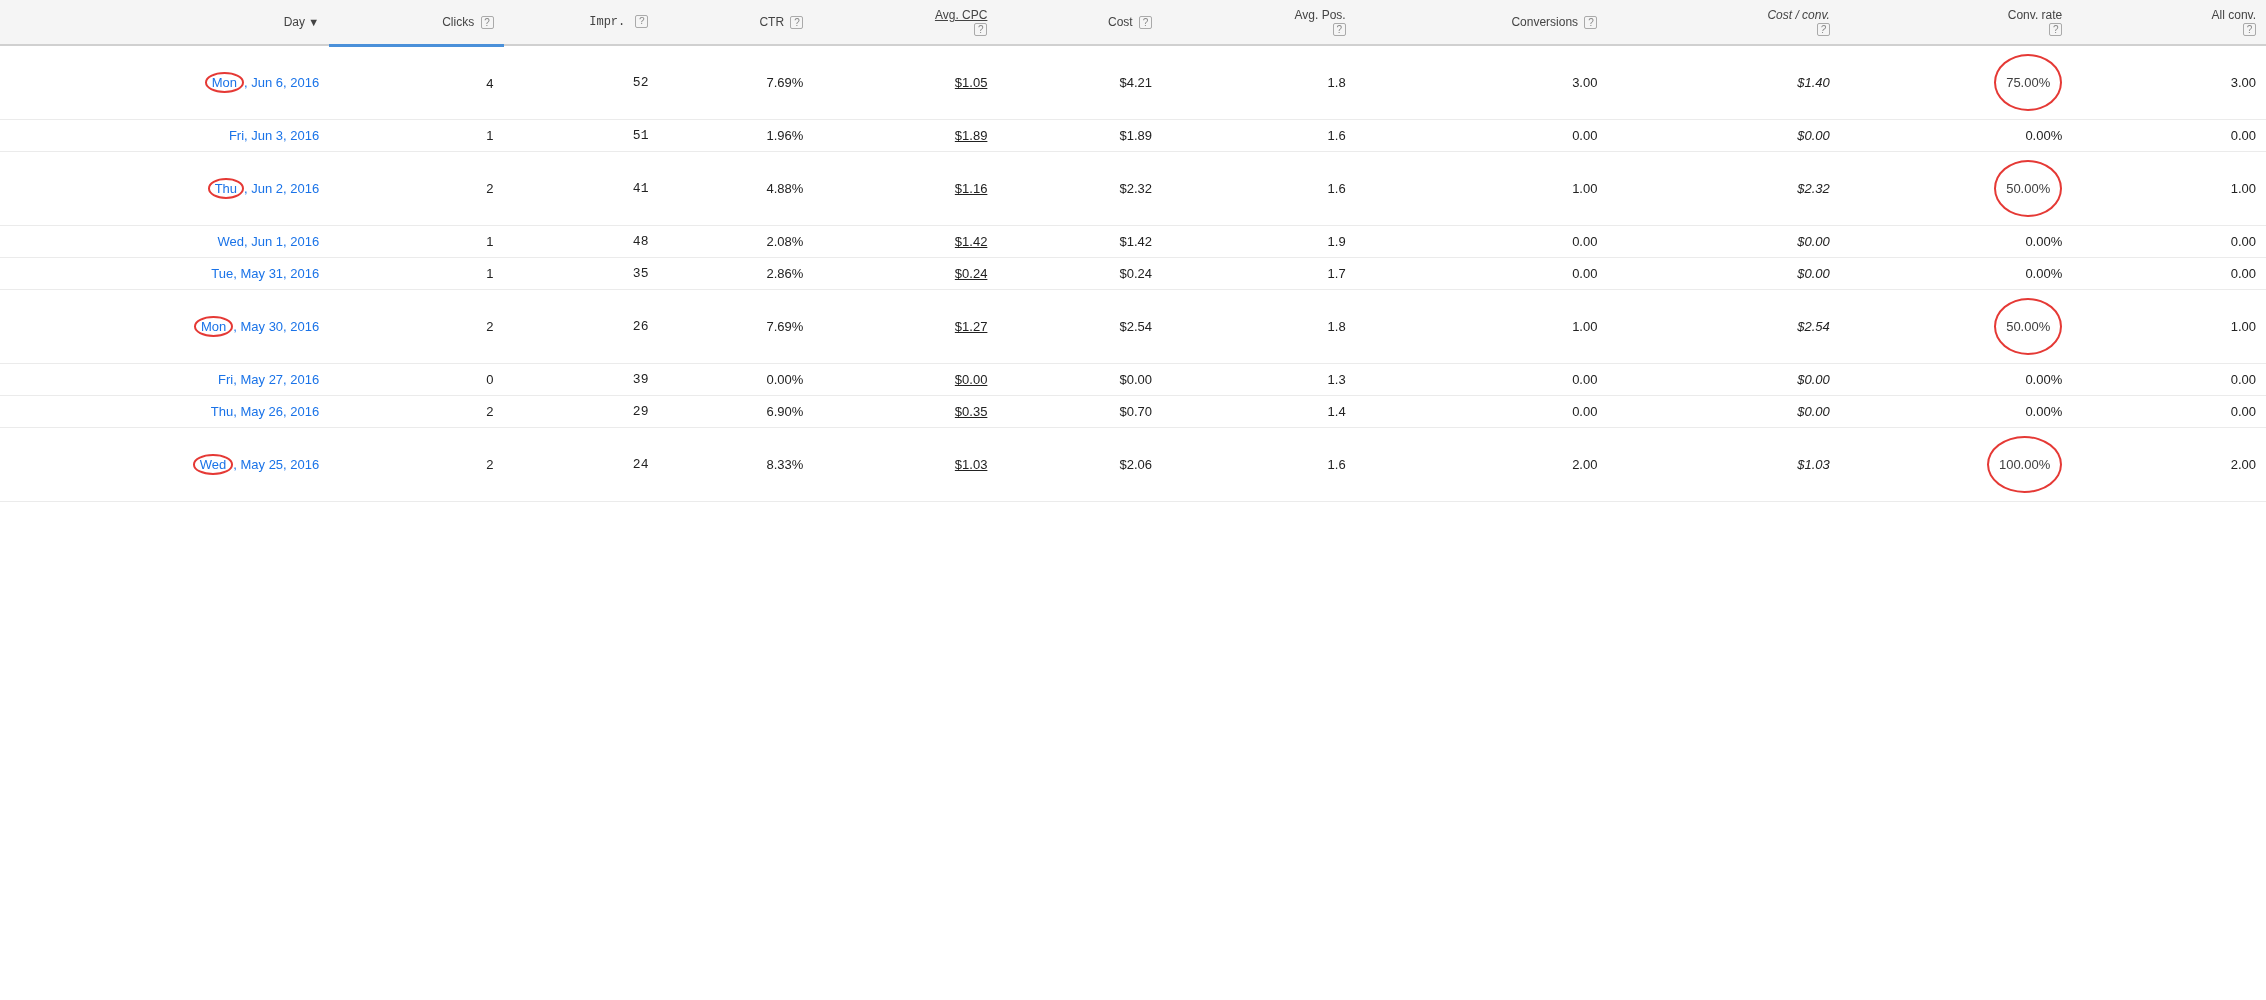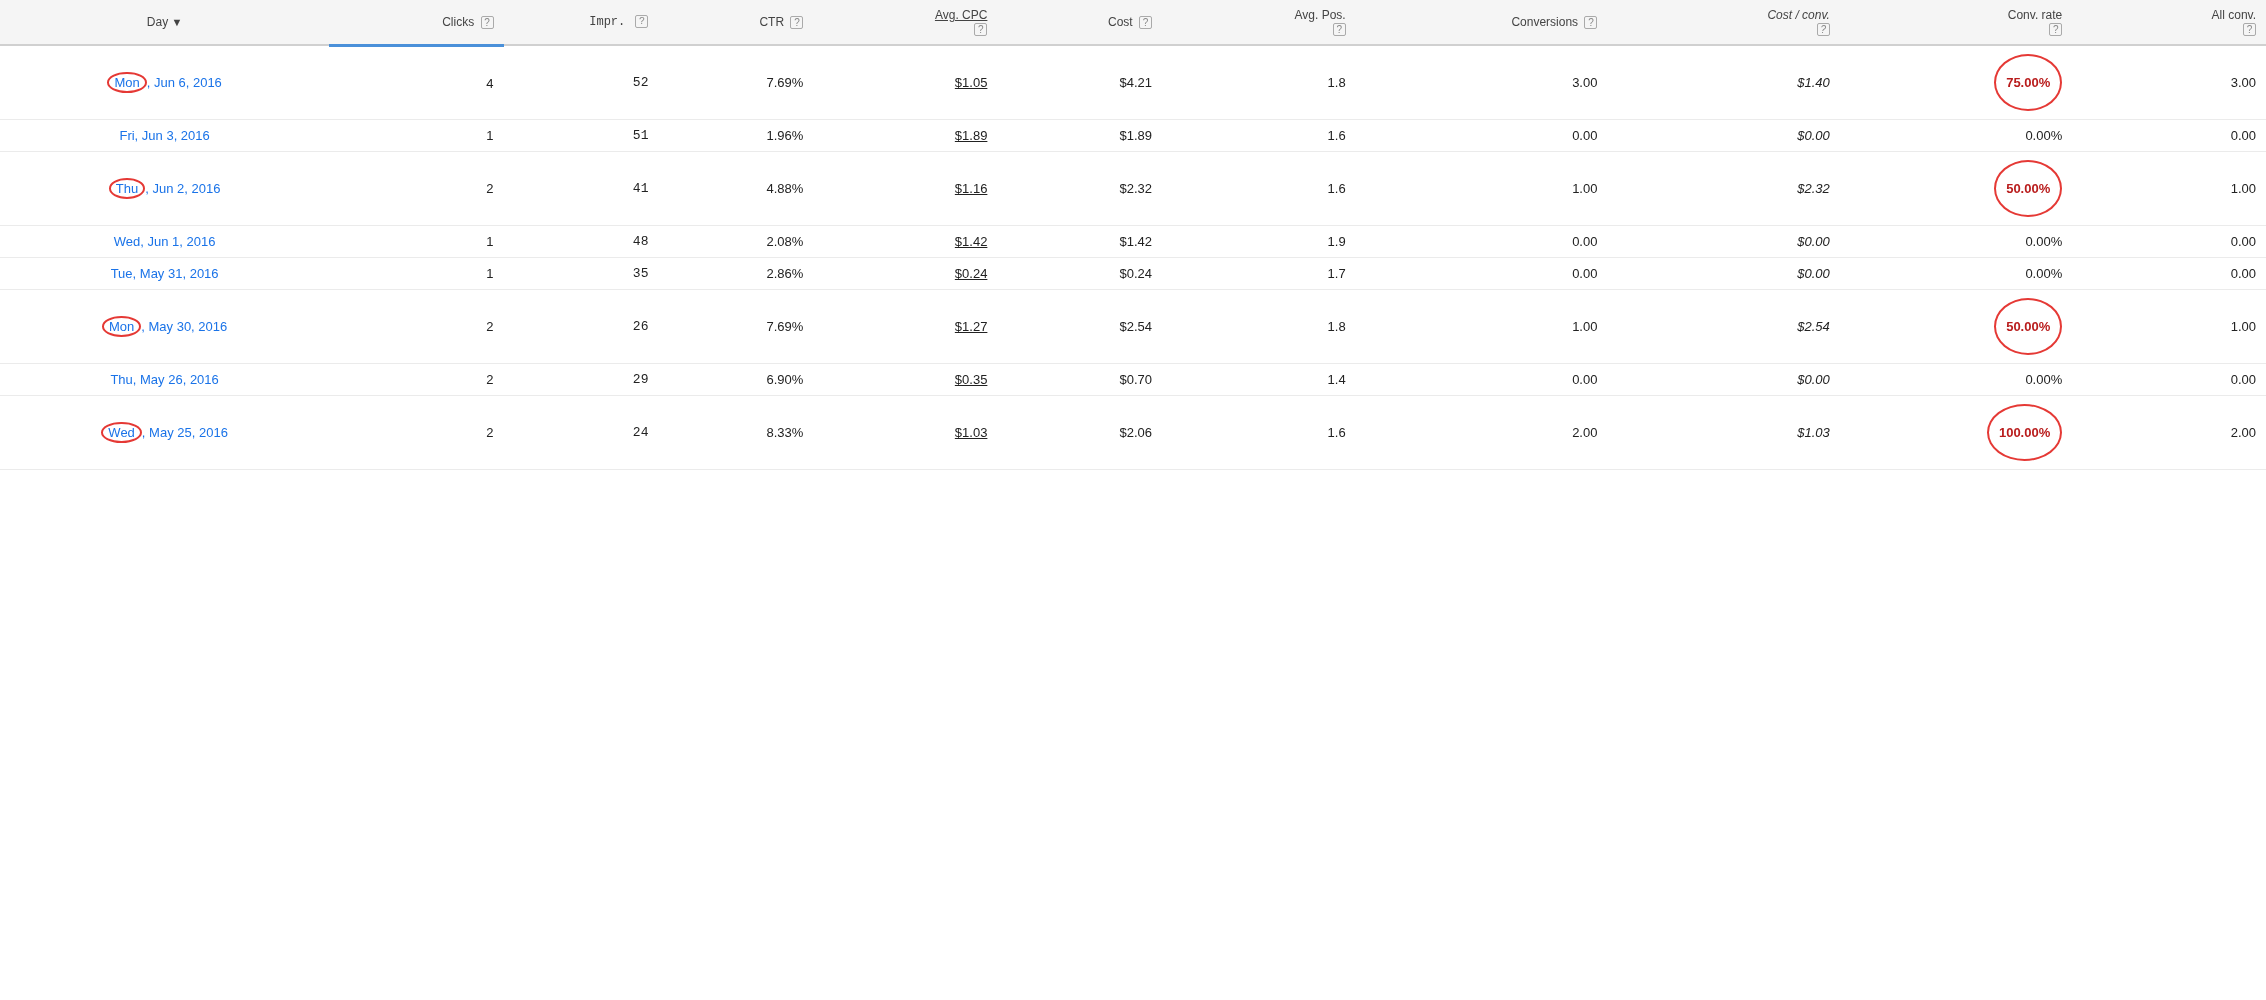--- a/index.html
+++ b/index.html
@@ -20,21 +20,21 @@
       text-align: right;
       vertical-align: middle;
     }
     th {
       background: #f5f5f5;
       font-weight: normal;
       color: #444;
       font-size: 12px;
     }
     th.day-col, td.day-col {
-      text-align: center;
+      text-align: right;
       margin-top: 11px;
     }
     td.day-col {
       color: #1a73e8;
     }
     th .help-icon {
       display: inline-block;
       width: 13px;
       height: 13px;
       border: 1px solid #aaa;
@@ -78,23 +78,22 @@
     .col-conv   { width: 130px; }
     .col-costconv { width: 120px; font-style: italic; }
     .col-convrate { width: 120px; }
     .col-allconv { width: 100px; }
 
     .circled {
       display: inline-block;
       border: 2.5px solid #e53935;
       border-radius: 50%;
       padding: 19px 10px;
-      color: #b91c1c;
+      color: #404040;
       white-space: nowrap;
-      font-weight: bold;
     }
     .day-circled {
       display: inline-block;
       border: 2.5px solid #e53935;
       border-radius: 50%;
       padding: 1px 5px;
       color: #1a73e8;
     }
   </style>
 </head>
@@ -189,20 +188,33 @@
         <td class="col-ctr">7.69%</td>
         <td class="col-cpc">$1.27</td>
         <td class="col-cost">$2.54</td>
         <td class="col-avgpos">1.8</td>
         <td class="col-conv">1.00</td>
         <td class="col-costconv">$2.54</td>
         <td class="col-convrate"><span class="circled">50.00%</span></td>
         <td class="col-allconv">1.00</td>
       </tr>
       <tr class="data-row">
+        <td class="col-day day-col day-col">Fri, May 27, 2016</td>
+        <td class="col-clicks">0</td>
+        <td class="col-impr">39</td>
+        <td class="col-ctr">0.00%</td>
+        <td class="col-cpc">$0.00</td>
+        <td class="col-cost">$0.00</td>
+        <td class="col-avgpos">1.3</td>
+        <td class="col-conv">0.00</td>
+        <td class="col-costconv">$0.00</td>
+        <td class="col-convrate">0.00%</td>
+        <td class="col-allconv">0.00</td>
+      </tr>
+      <tr class="data-row">
         <td class="col-day day-col day-col">Thu, May 26, 2016</td>
         <td class="col-clicks">2</td>
         <td class="col-impr">29</td>
         <td class="col-ctr">6.90%</td>
         <td class="col-cpc">$0.35</td>
         <td class="col-cost">$0.70</td>
         <td class="col-avgpos">1.4</td>
         <td class="col-conv">0.00</td>
         <td class="col-costconv">$0.00</td>
         <td class="col-convrate">0.00%</td>

